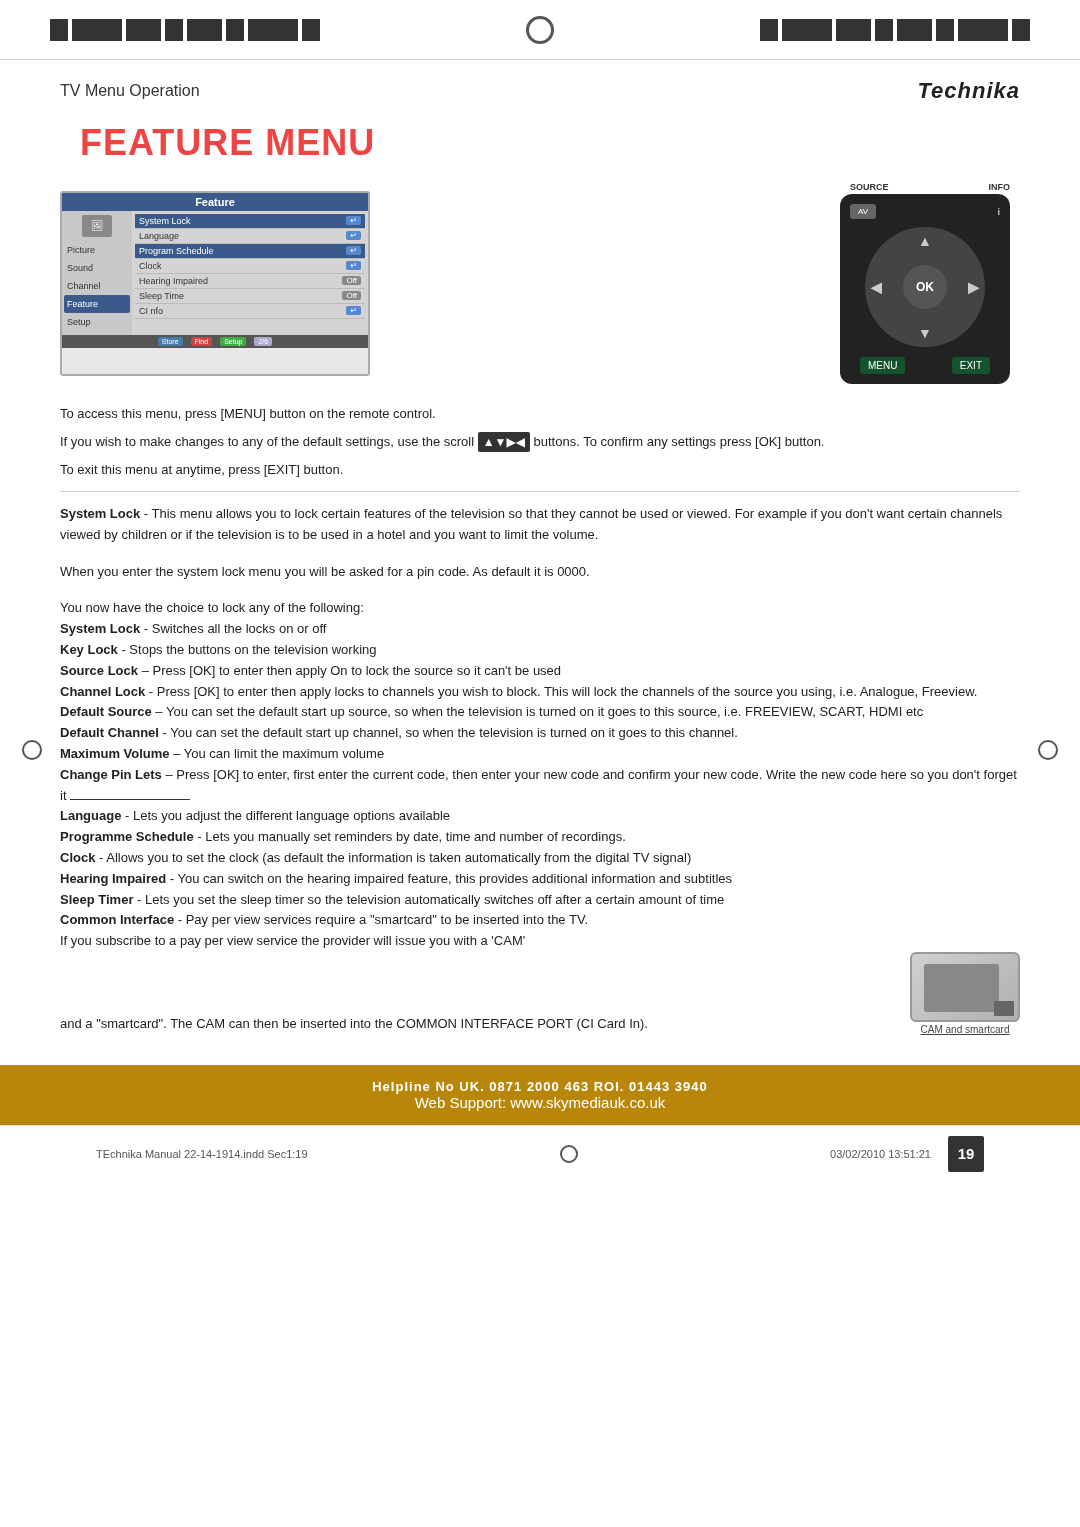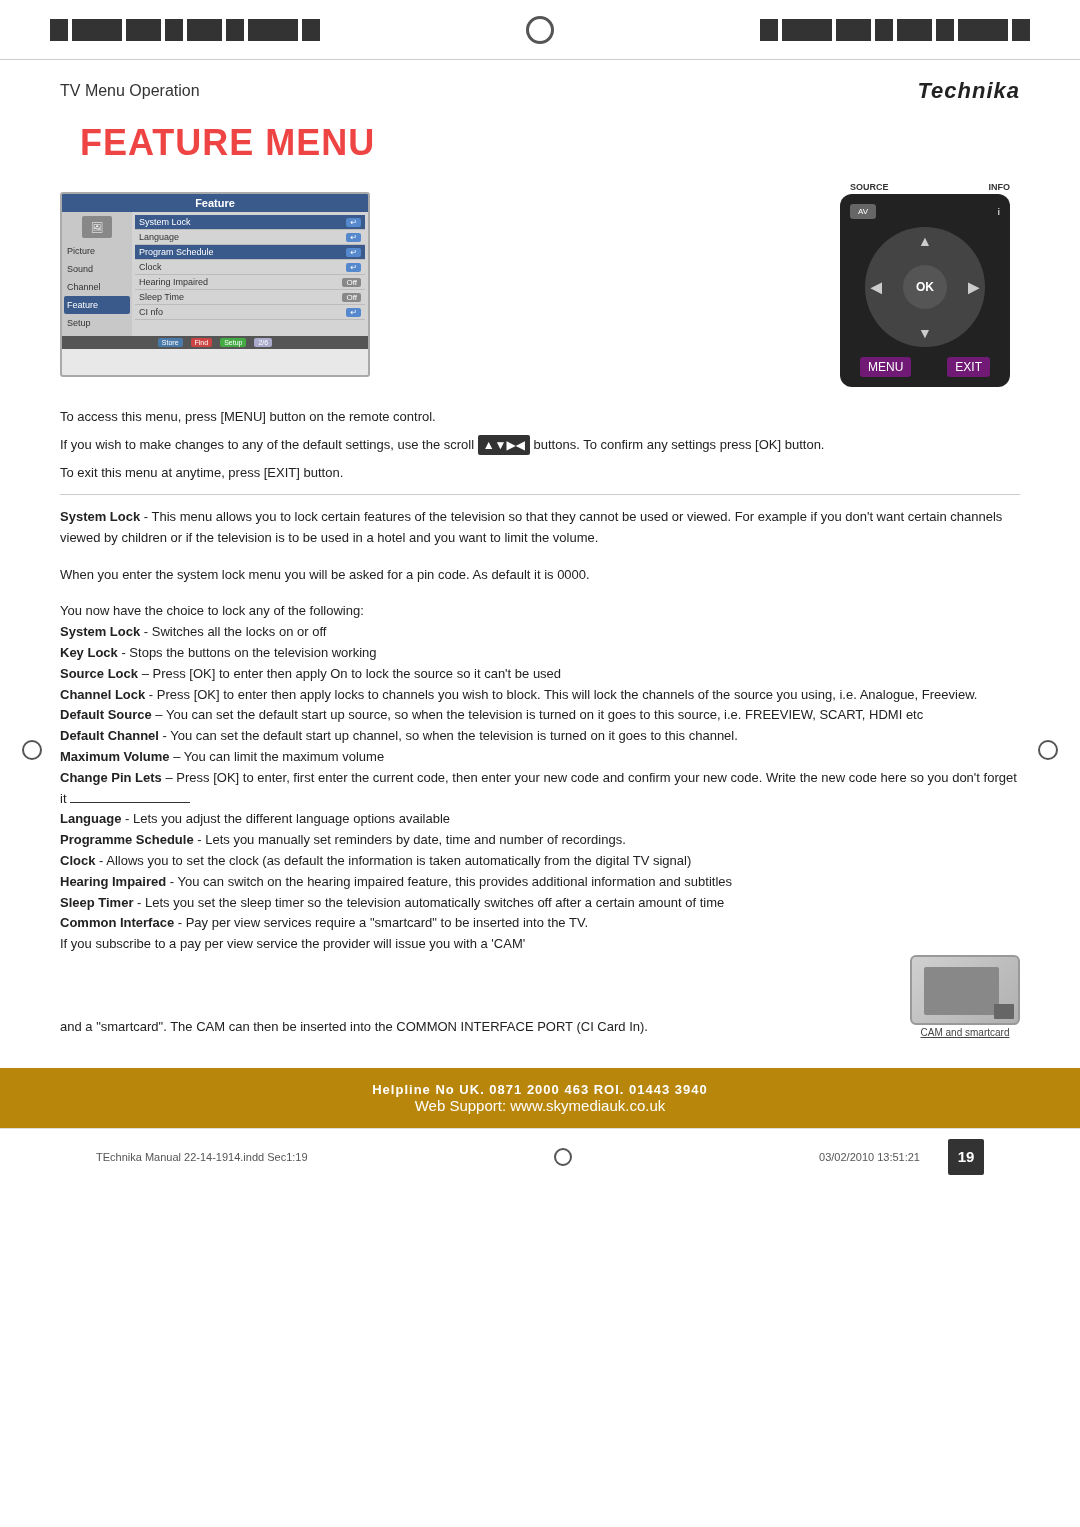--- a/index.html
+++ b/index.html
@@ -249,23 +249,23 @@
     .remote-arrow.up { top: 6px; left: 50%; transform: translateX(-50%); }
     .remote-arrow.down { bottom: 6px; left: 50%; transform: translateX(-50%); }
     .remote-arrow.left { left: 6px; top: 50%; transform: translateY(-50%); }
     .remote-arrow.right { right: 6px; top: 50%; transform: translateY(-50%); }
     .remote-bottom-row {
       display: flex;
       justify-content: space-between;
       padding: 0 10px;
     }
     .remote-menu-btn, .remote-exit-btn {
-      background: #701a75;
-      color: #fff;
-      font-size: 12px;
+      background: #14532d;
+      color: #fff;
+      font-size: 10px;
       padding: 3px 8px;
       border-radius: 3px;
     }
 
     
     .divider {
       border: none;
       border-top: 1px solid #ccc;
       margin: 12px 0;
     }
@@ -581,17 +581,17 @@
 <div class="footer-bar">
   <div class="helpline">Helpline No UK. 0871 2000 463  ROI. 01443 3940</div>
   <div class="websupport">Web Support: www.skymediauk.co.uk</div>
 </div>
 
 <div class="bottom-footer">
   <span>TEchnika Manual 22-14-1914.indd  Sec1:19</span>
   <div style="display:flex;align-items:center;gap:10px;">
     <div style="width:18px;height:18px;border:2px solid #555;border-radius:50%;"></div>
   </div>
-  <div style="display:flex;align-items:center;gap:28px;">
+  <div style="display:flex;align-items:center;gap:17px;">
     <span>03/02/2010   13:51:21</span>
     <div class="page-number">19</div>
   </div>
 </div>
 
 </body></html>

